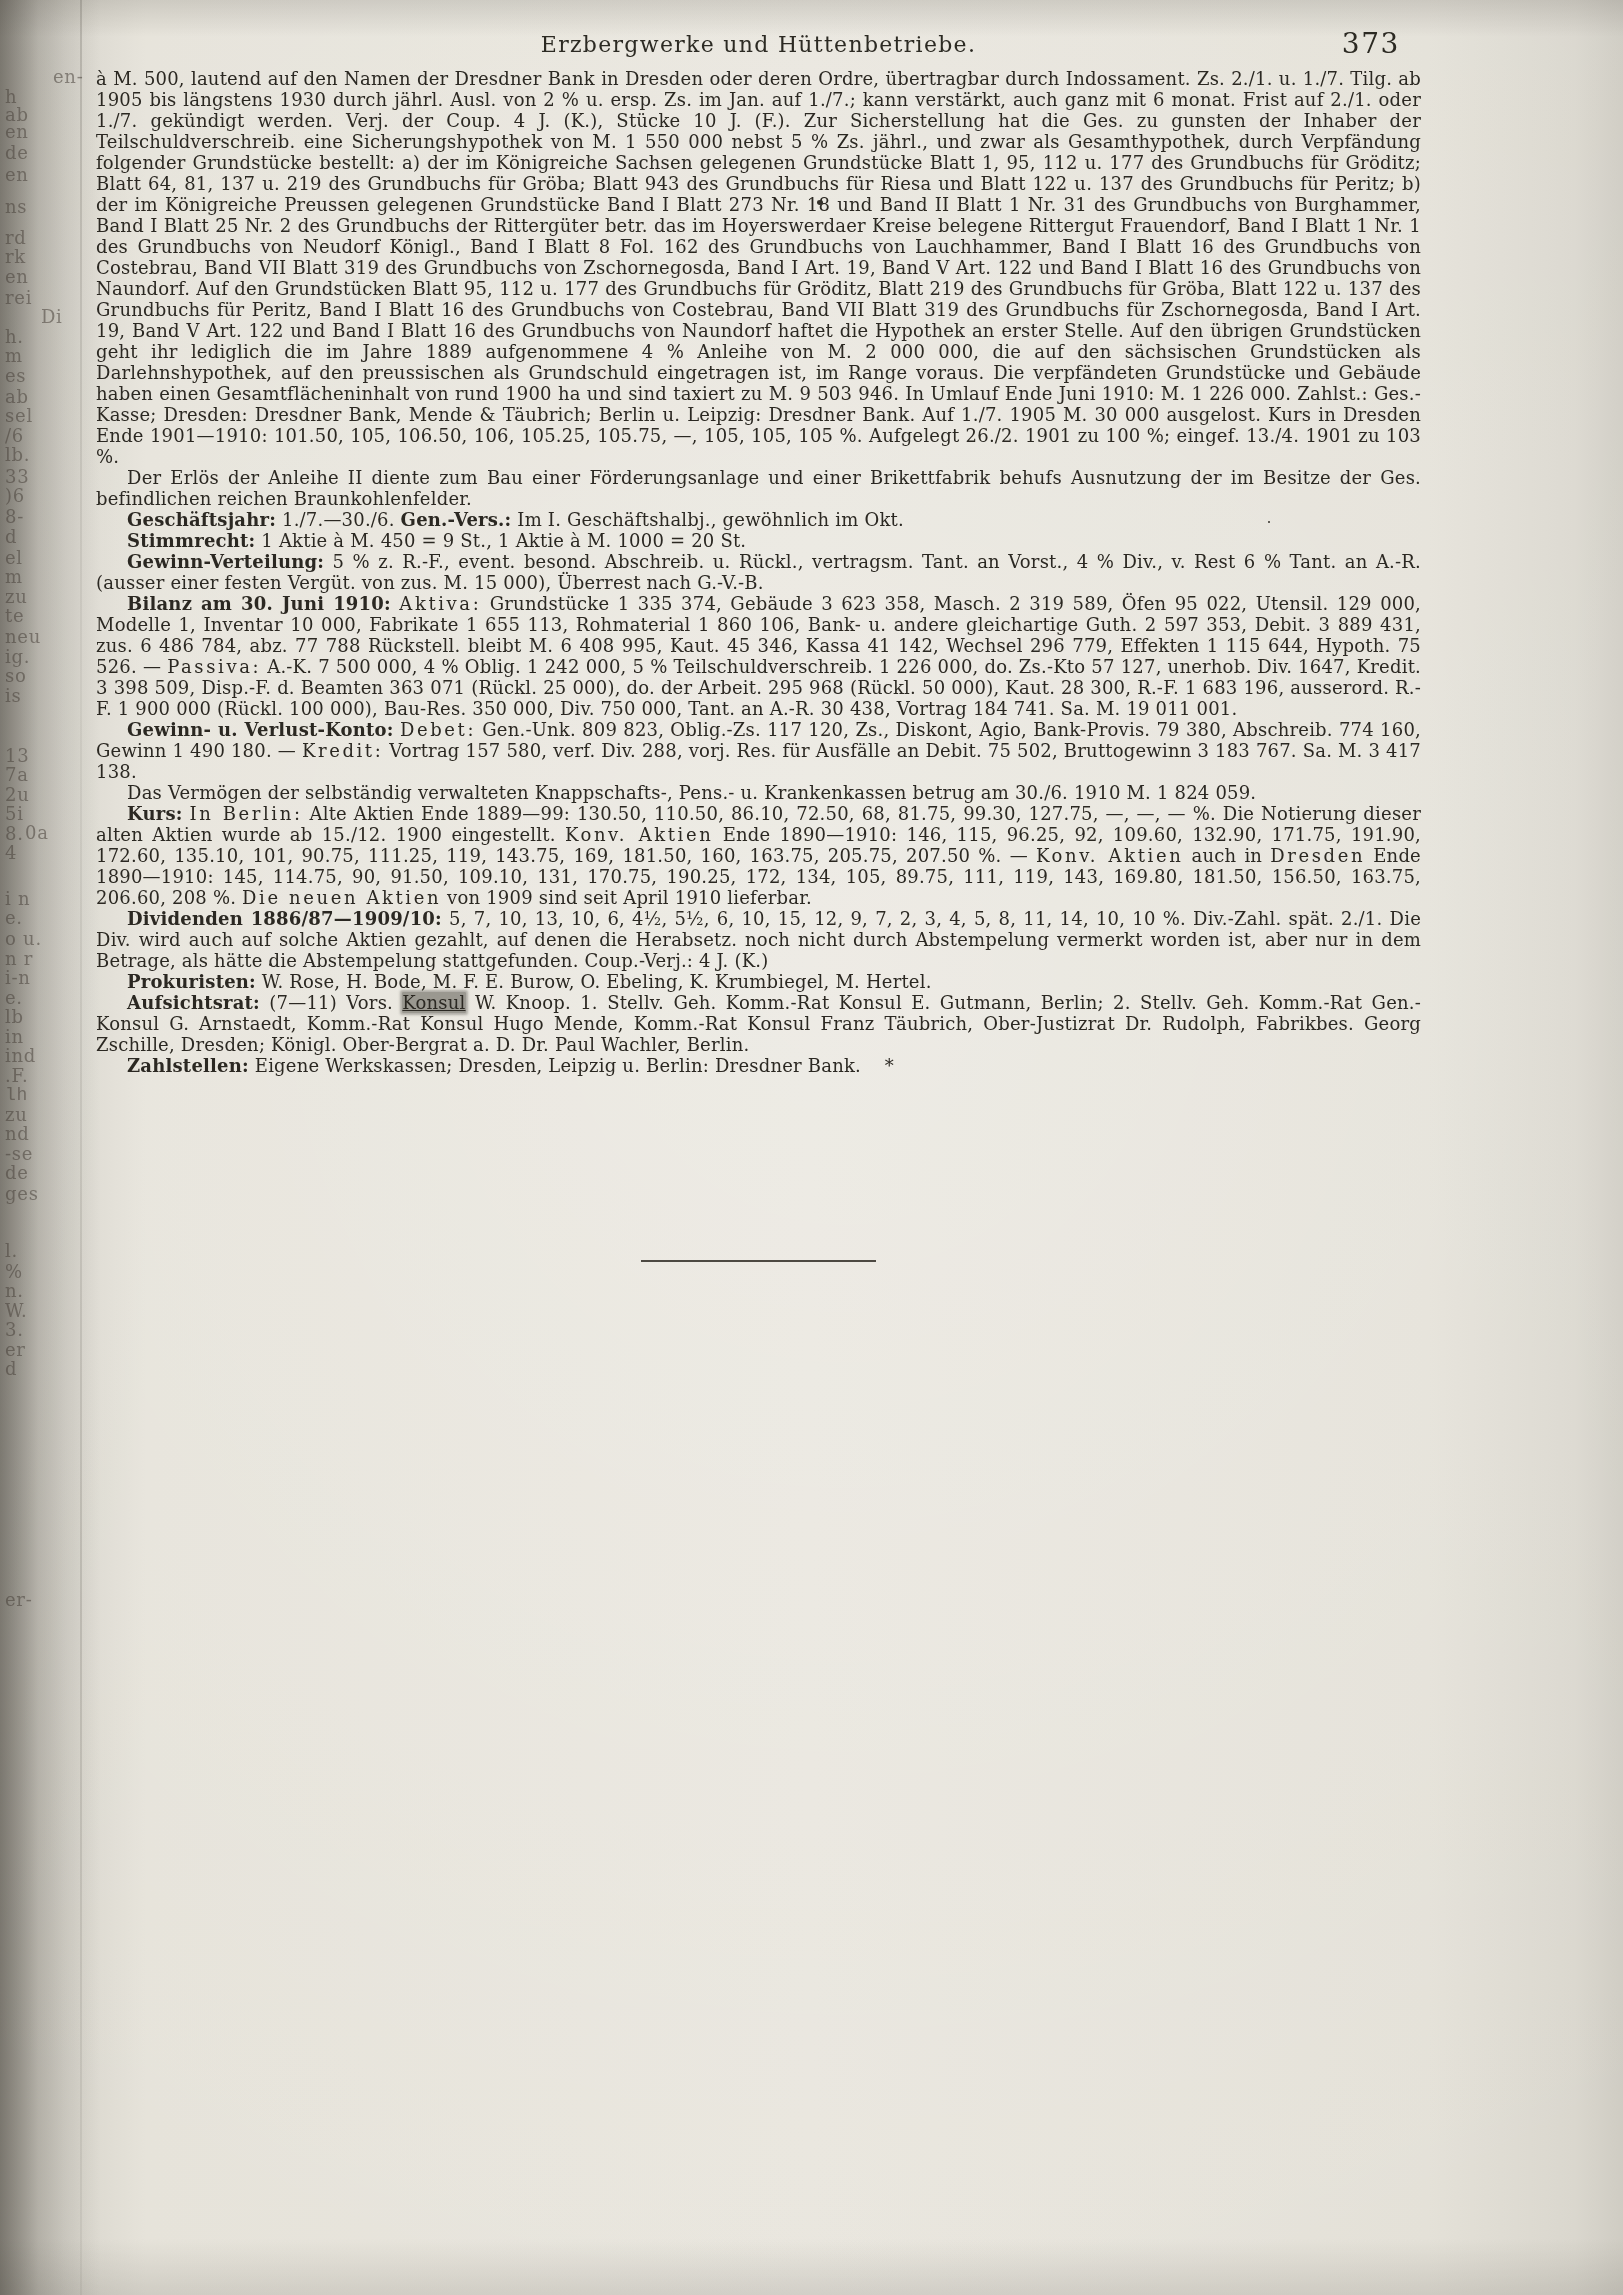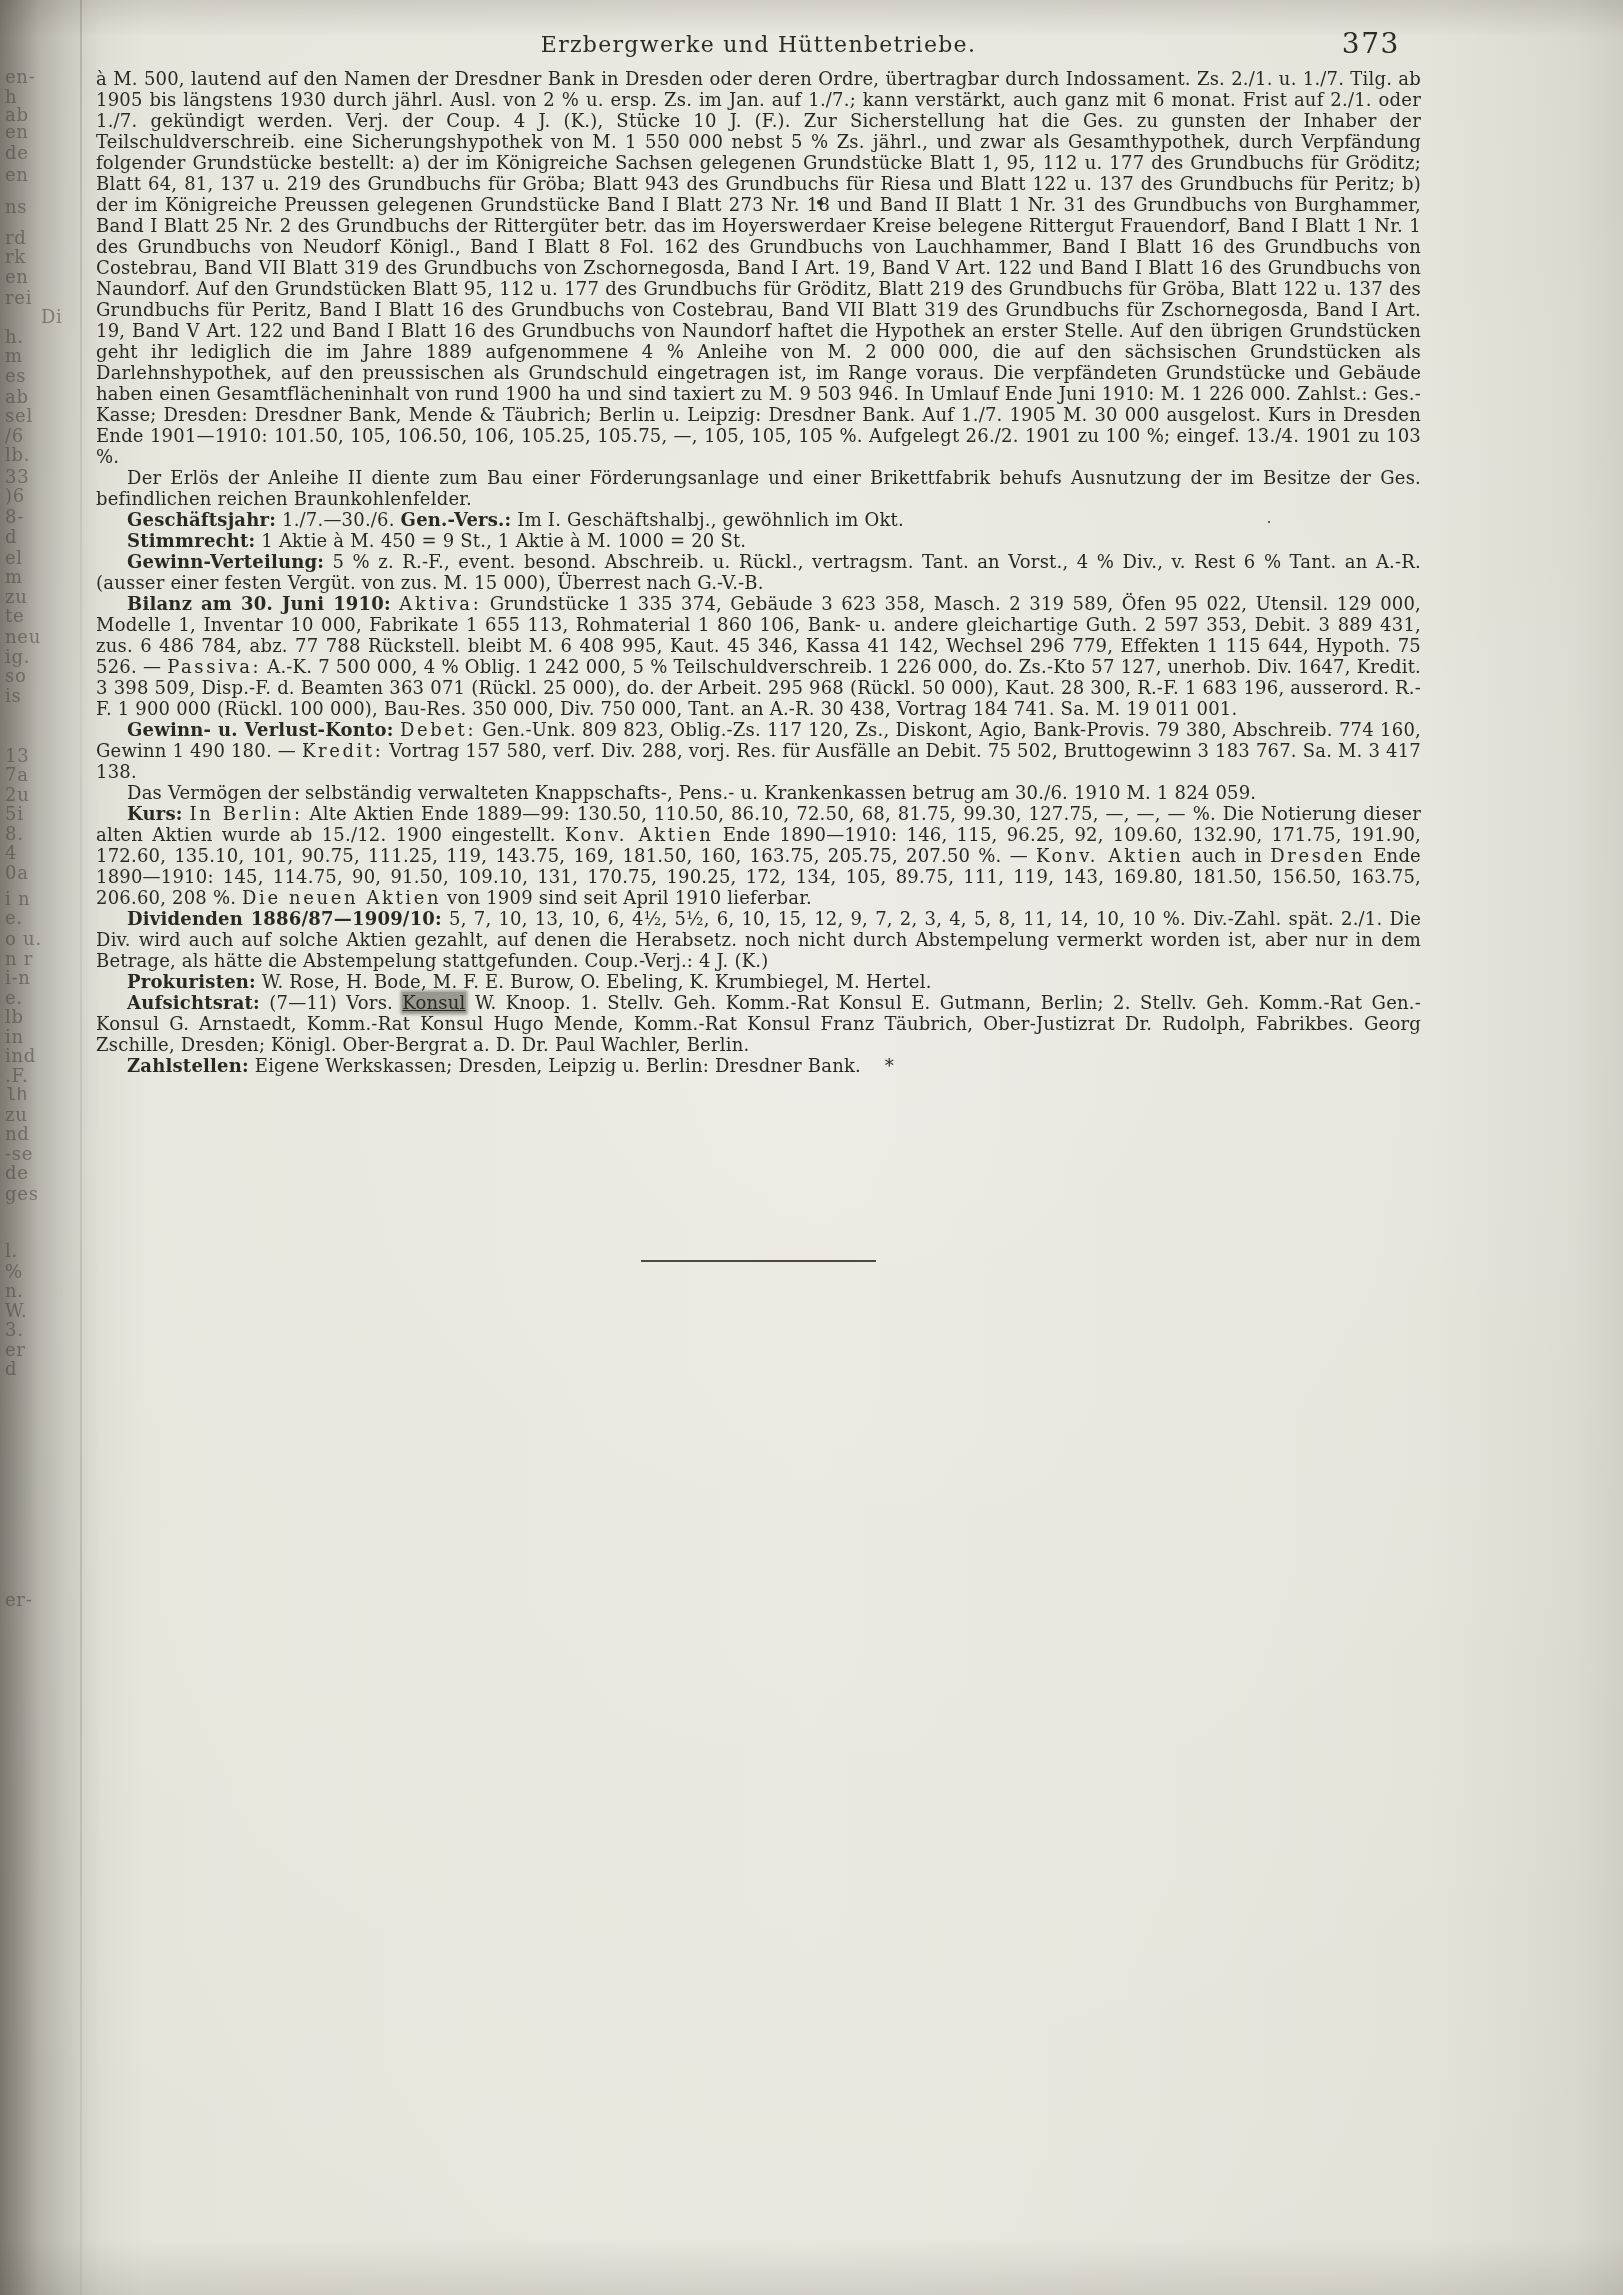--- a/index.html
+++ b/index.html
@@ -61,21 +61,21 @@
   .s2{left:269px;top:963px;width:3.2px;height:3.2px;}
   .s3{left:1268px;top:521px;width:2.4px;height:2.4px;}
 </style>
 </head>
 <body>
 
 <div class="page">
   <div class="gutter"></div>
   <div class="crease"></div>
   <div class="margin-bleed">
-      <span class="bleed" style="top: 68px;">en-</span>
+      <span class="bleed" style="top: 68px; margin-left: 48px;">en-</span>
       <span class="bleed" style="top: 88px;">h</span>
       <span class="bleed" style="top: 106px;">ab</span>
       <span class="bleed" style="top: 123px;">en</span>
       <span class="bleed" style="top: 144px;">de</span>
       <span class="bleed" style="top: 166px;">en</span>
       <span class="bleed" style="top: 198px;">ns</span>
       <span class="bleed" style="top: 229px;">rd</span>
       <span class="bleed" style="top: 248px;">rk</span>
       <span class="bleed" style="top: 268px;">en</span>
       <span class="bleed" style="top: 289px;">rei</span>
@@ -98,21 +98,21 @@
       <span class="bleed" style="top: 628px;">neu</span>
       <span class="bleed" style="top: 648px;">ig.</span>
       <span class="bleed" style="top: 667px;">so</span>
       <span class="bleed" style="top: 687px;">is</span>
       <span class="bleed" style="top: 747px;">13</span>
       <span class="bleed" style="top: 766px;">7a</span>
       <span class="bleed" style="top: 786px;">2u</span>
       <span class="bleed" style="top: 805px;">5i</span>
       <span class="bleed" style="top: 825px;">8.</span>
       <span class="bleed" style="top: 844px;">4</span>
-      <span class="bleed" style="top: 864px;">0a</span>
+      <span class="bleed" style="top: 824px; margin-left: 20px;">0a</span>
       <span class="bleed" style="top: 890px;">i n</span>
       <span class="bleed" style="top: 909px;">e.</span>
       <span class="bleed" style="top: 930px;">o u.</span>
       <span class="bleed" style="top: 950px;">n r</span>
       <span class="bleed" style="top: 969px;">i-n</span>
       <span class="bleed" style="top: 989px;">e.</span>
       <span class="bleed" style="top: 1008px;">lb</span>
       <span class="bleed" style="top: 1028px;">in</span>
       <span class="bleed" style="top: 1047px;">ind</span>
       <span class="bleed" style="top: 1067px;">.F.</span>

